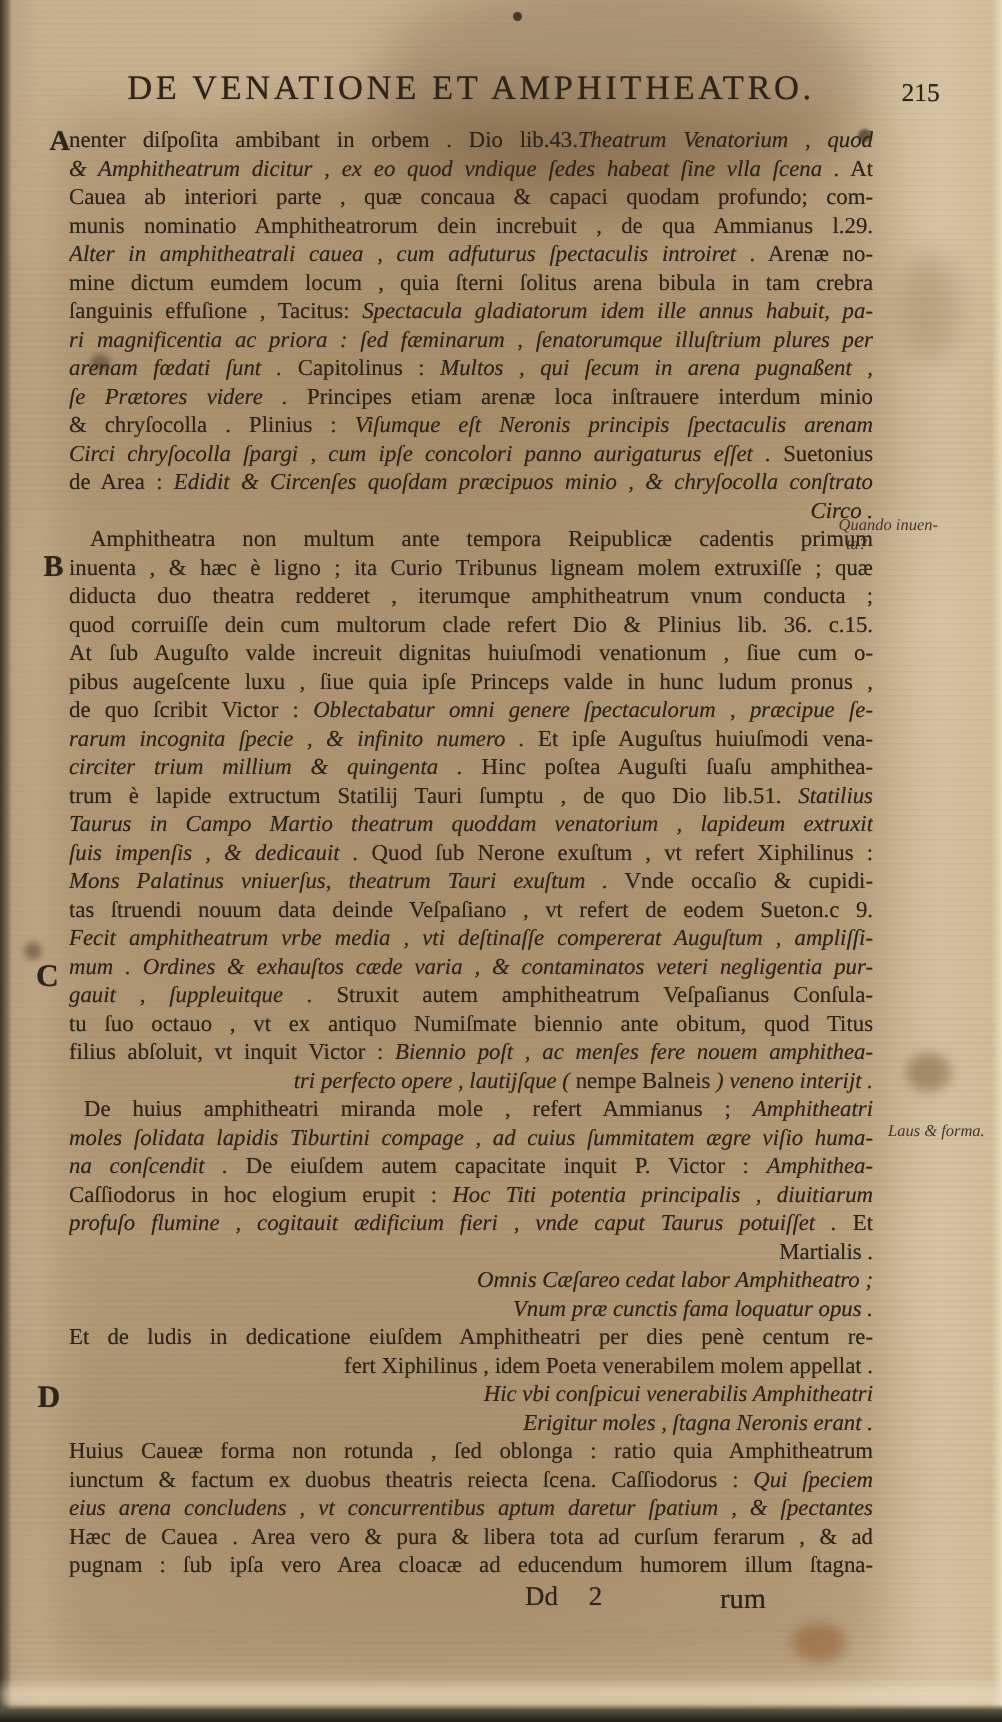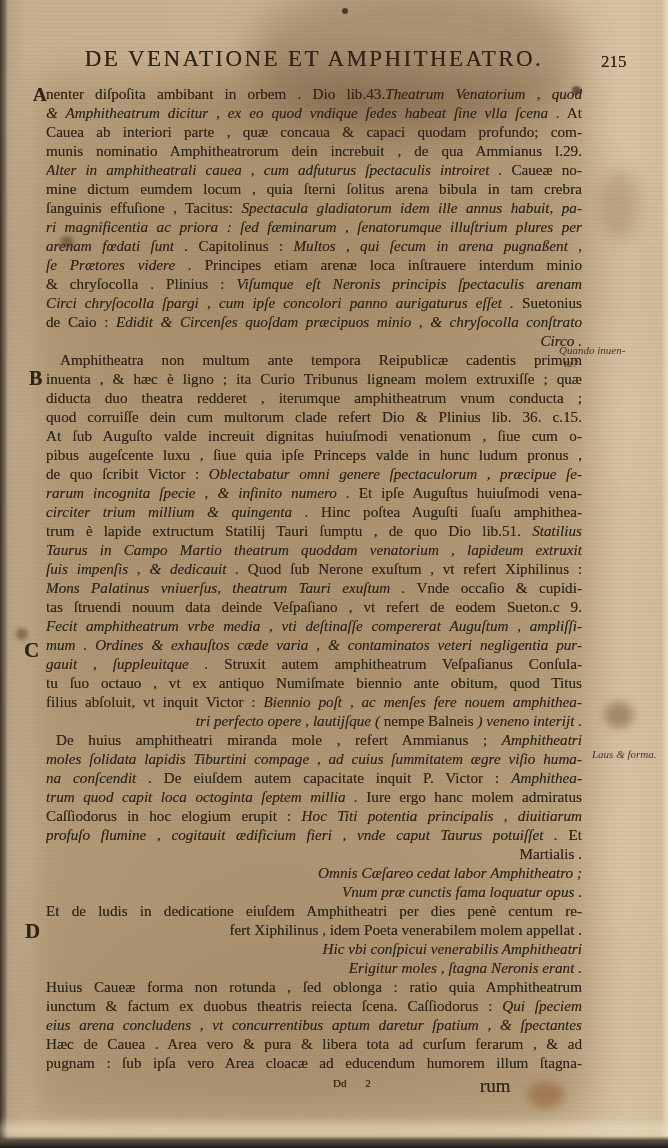--- a/index.html
+++ b/index.html
@@ -69,21 +69,21 @@
   #letter-d{left:25px;top:919px;font-size:21px;}
 
   .margin-note{position:absolute;width:78px;font-style:italic;font-size:11px;
     line-height:13px;color:#44352­4;color:#44352a;z-index:2;}
   #note-quando{left:559px;top:344px;}
   #note-laus{left:592px;top:748px;}
   .margin-note .mline{display:block;}
   #note-quando .mline:nth-child(2){padding-left:5px;}
 
   .footer-line{position:relative;height:24px;margin-top:2px;}
-  .footer-line .signature{position:absolute;left:287px;font-size:11px;word-spacing:16px;
+  .footer-line .signature{position:absolute;left:304px;font-size:18px;word-spacing:16px;
     text-shadow:0 0 .6px rgba(46,36,24,.7);}
   .footer-line .catchword{position:absolute;left:434px;font-size:19px;top:2px;
     text-shadow:0 0 .5px rgba(46,36,24,.6);}
 </style>
 </head>
 <body>
 
 <div class="page">
   <div class="laid-texture"></div>
   <div class="textblock-stain"></div>
@@ -114,29 +114,29 @@
     <span class="mline">Laus &amp; forma.</span>
   </div>
 
   <div class="text-column" id="text-column">
 
   <div>
         <div class="tl j"><span>nenter diſpoſita ambibant in orbem . Dio lib.43.</span><span class="it">Theatrum Venatorium , quod</span></div>
         <div class="tl j"><span class="it">&amp; Amphitheatrum dicitur , ex eo quod vndique ſedes habeat ſine vlla ſcena .</span><span> At</span></div>
         <div class="tl j"><span>Cauea ab interiori parte , quæ concaua &amp; capaci quodam profundo; com-</span></div>
         <div class="tl j"><span>munis nominatio Amphitheatrorum dein increbuit , de qua Ammianus l.29.</span></div>
-        <div class="tl j"><span class="it">Alter in amphitheatrali cauea , cum adfuturus ſpectaculis introiret .</span><span> Caueæ no-</span></div>
+        <div class="tl j"><span class="it">Alter in amphitheatrali cauea , cum adfuturus ſpectaculis introiret .</span><span> Arenæ no-</span></div>
         <div class="tl j"><span>mine dictum eumdem locum , quia ſterni ſolitus arena bibula in tam crebra</span></div>
         <div class="tl j"><span>ſanguinis effuſione , Tacitus: </span><span class="it">Spectacula gladiatorum idem ille annus habuit, pa-</span></div>
         <div class="tl j"><span class="it">ri magnificentia ac priora : ſed fæminarum , ſenatorumque illuſtrium plures per</span></div>
         <div class="tl j"><span class="it">arenam fœdati ſunt .</span><span> Capitolinus : </span><span class="it">Multos , qui ſecum in arena pugnaßent ,</span></div>
         <div class="tl j"><span class="it">ſe Prætores videre .</span><span> Principes etiam arenæ loca inſtrauere interdum minio</span></div>
         <div class="tl j"><span>&amp; chryſocolla . Plinius : </span><span class="it">Viſumque eſt Neronis principis ſpectaculis arenam</span></div>
         <div class="tl j"><span class="it">Circi chryſocolla ſpargi , cum ipſe concolori panno aurigaturus eſſet .</span><span> Suetonius</span></div>
-        <div class="tl j"><span>de Caio : </span><span class="it">Edidit &amp; Circenſes quoſdam præcipuos minio , &amp; chryſocolla conſtrato</span></div>
+        <div class="tl j"><span>de Area : </span><span class="it">Edidit &amp; Circenſes quoſdam præcipuos minio , &amp; chryſocolla conſtrato</span></div>
         <div class="tl"><span class="it">Circo .</span></div>
       </div>
       <div>
         <div class="tl j" style="padding-left: 14px;"><span>Amphitheatra non multum ante tempora Reipublicæ cadentis primum</span></div>
         <div class="tl j"><span>inuenta , &amp; hæc è ligno ; ita Curio Tribunus ligneam molem extruxiſſe ; quæ</span></div>
         <div class="tl j"><span>diducta duo theatra redderet , iterumque amphitheatrum vnum conducta ;</span></div>
         <div class="tl j"><span>quod corruiſſe dein cum multorum clade refert Dio &amp; Plinius lib. 36. c.15.</span></div>
         <div class="tl j"><span>At ſub Auguſto valde increuit dignitas huiuſmodi venationum , ſiue cum o-</span></div>
         <div class="tl j"><span>pibus augeſcente luxu , ſiue quia ipſe Princeps valde in hunc ludum pronus ,</span></div>
         <div class="tl j"><span>de quo ſcribit Victor : </span><span class="it">Oblectabatur omni genere ſpectaculorum , præcipue ſe-</span></div>
@@ -153,21 +153,20 @@
         <div class="tl j"><span class="it">mum . Ordines &amp; exhauſtos cæde varia , &amp; contaminatos veteri negligentia pur-</span></div>
         <div class="tl j"><span class="it">gauit , ſuppleuitque .</span><span> Struxit autem amphitheatrum Veſpaſianus Conſula-</span></div>
         <div class="tl j"><span>tu ſuo octauo , vt ex antiquo Numiſmate biennio ante obitum, quod Titus</span></div>
         <div class="tl j"><span>filius abſoluit, vt inquit Victor : </span><span class="it">Biennio poſt , ac menſes fere nouem amphithea-</span></div>
         <div class="tl"><span class="it">tri perfecto opere , lautijſque (</span><span> nempe Balneis </span><span class="it">) veneno interijt .</span></div>
       </div>
       <div>
         <div class="tl j" style="padding-left: 10px;"><span>De huius amphitheatri miranda mole , refert Ammianus ; </span><span class="it">Amphitheatri</span></div>
         <div class="tl j"><span class="it">moles ſolidata lapidis Tiburtini compage , ad cuius ſummitatem ægre viſio huma-</span></div>
         <div class="tl j"><span class="it">na conſcendit .</span><span> De eiuſdem autem capacitate inquit P. Victor : </span><span class="it">Amphithea-</span></div>
-        <div class="tl j"><span class="it">trum quod capit loca octoginta ſeptem millia .</span><span> Iure ergo hanc molem admiratus</span></div>
         <div class="tl j"><span>Caſſiodorus in hoc elogium erupit : </span><span class="it">Hoc Titi potentia principalis , diuitiarum</span></div>
         <div class="tl j"><span class="it">profuſo flumine , cogitauit ædificium fieri , vnde caput Taurus potuiſſet .</span><span> Et</span></div>
         <div class="tl"><span>Martialis .</span></div>
       </div>
       <div>
         <div class="tl" style="padding-left: 64px;"><span class="it">Omnis Cæſareo cedat labor Amphitheatro ;</span></div>
         <div class="tl" style="padding-left: 82px;"><span class="it">Vnum præ cunctis fama loquatur opus .</span></div>
       </div>
       <div>
         <div class="tl j"><span>Et de ludis in dedicatione eiuſdem Amphitheatri per dies penè centum re-</span></div>

